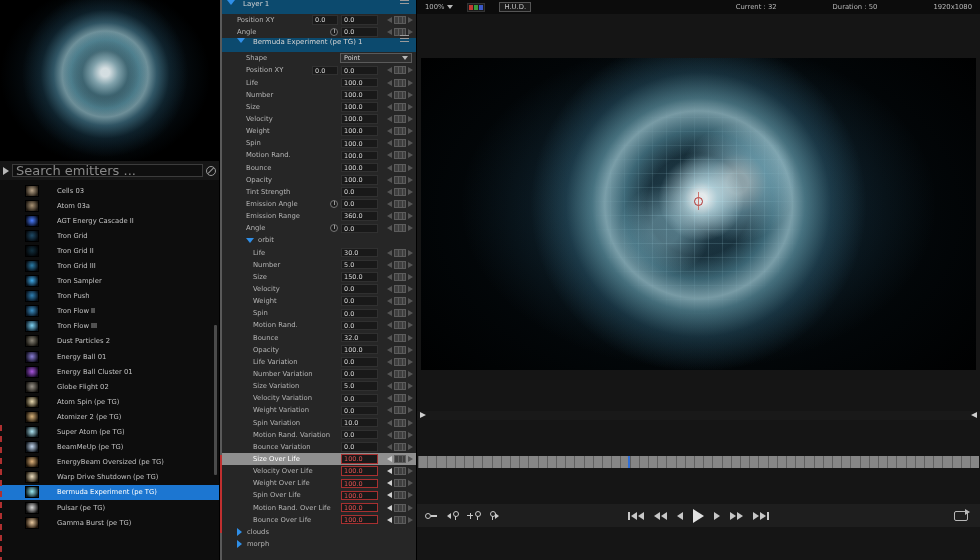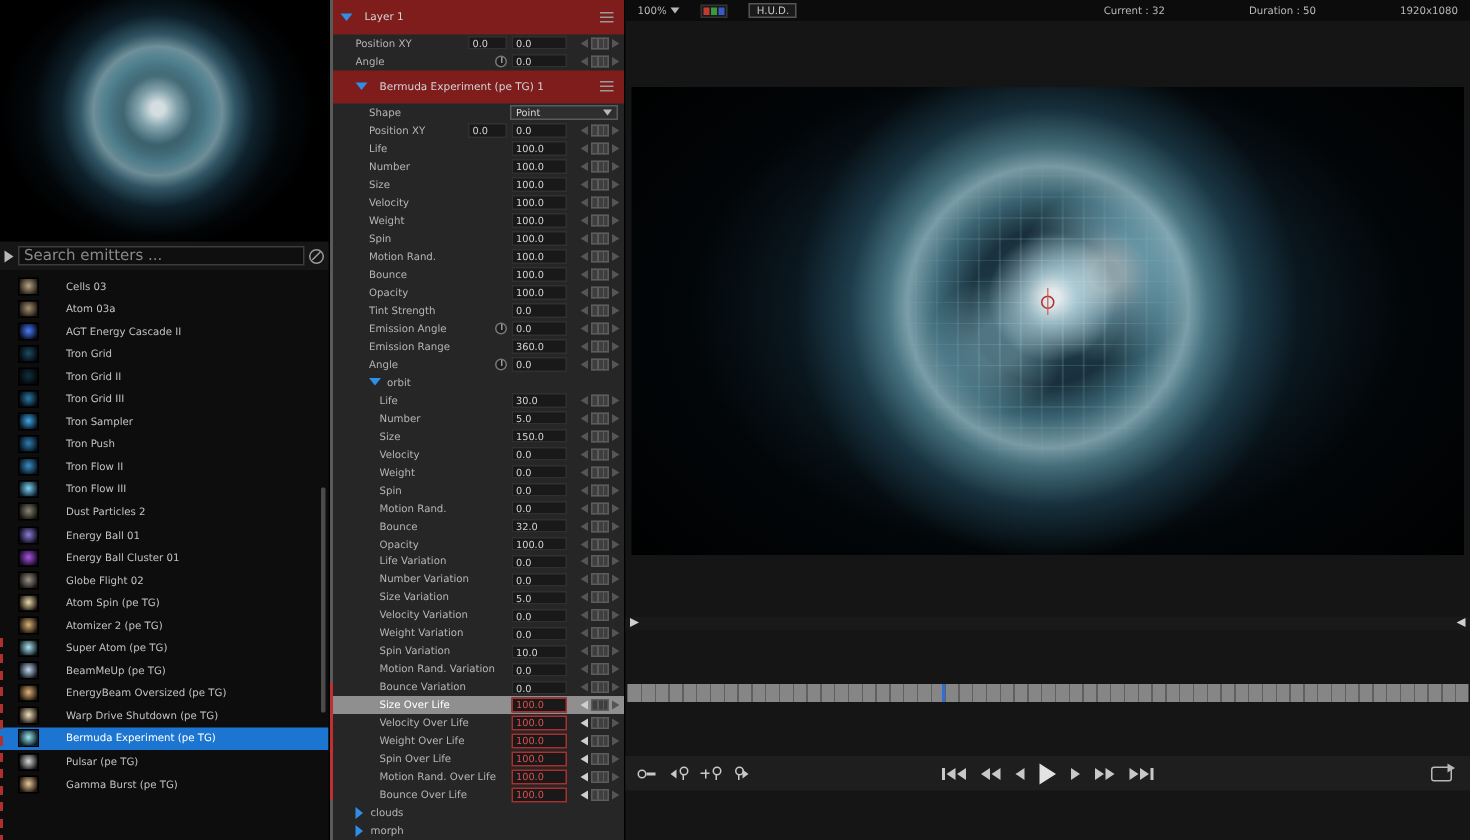--- a/index.html
+++ b/index.html
@@ -12,39 +12,39 @@
   .preview { height: 161px; background: #000; position: relative; overflow: hidden; }
   .preview .orb { position: absolute; inset: 0;
     background:
       radial-gradient(circle at 48% 45%, rgba(245,253,255,0.85) 0 3%, rgba(200,242,252,0.6) 9%, rgba(150,228,248,0.35) 16%, transparent 30%),
       radial-gradient(circle at 48% 46%, transparent 0 16%, rgba(140,225,248,0.4) 24%, rgba(190,240,252,0.55) 30%, rgba(120,205,238,0.35) 36%, rgba(60,140,180,0.15) 45%, transparent 58%),
       radial-gradient(ellipse 60% 70% at 48% 47%, rgba(90,180,220,0.25), rgba(40,100,140,0.1) 60%, transparent 80%);
   }
   .searchbar { height: 19px; display: flex; align-items: center; gap: 3px; padding: 0 3px; background: #161616; }
   .sb-arrow { width: 0; height: 0; border-top: 4px solid transparent; border-bottom: 4px solid transparent; border-left: 6px solid #b8b8b8; }
   .search-input { flex: 1; height: 13px; background: #0f0f0f; border: 1px solid #3c3c3c; color: #9a9a9a;
-    font-size: 10px; padding: 0 3px; font-family: "DejaVu Sans", sans-serif; outline: none; }
+    font-size: 13px; padding: 0 3px; font-family: "DejaVu Sans", sans-serif; outline: none; }
   .search-input::placeholder { color: #8a8a8a; }
   .clear-icon { width: 10px; height: 10px; border: 1px solid #9a9a9a; border-radius: 50%; position: relative; }
   .clear-icon::after { content: ""; position: absolute; left: 0; top: 3.5px; width: 8px; height: 1px; background: #9a9a9a; transform: rotate(-45deg); }
   .list { flex: 1; position: relative; overflow: hidden; background: #0d0d0d; padding-top: 3px; }
-  .item { height: 15.1px; display: flex; align-items: center; padding-left: 12px; cursor: default; }
+  .item { height: 15.1px; display: flex; align-items: center; padding-left: 25px; cursor: default; }
   .item .thumb { width: 14px; height: 12px; flex: 0 0 14px; border: 1px solid #000; }
   .item .ilabel { margin-left: 18px; font-size: 6.8px; color: #c2c2c2; white-space: nowrap; }
   .item.selected { background: #1c76d1; }
   .item.selected .ilabel { color: #fff; }
   .list-scroll { position: absolute; right: 2px; top: 145px; width: 3px; height: 150px; background: #4a4a4a; border-radius: 1px; }
   .list-redmarks { position: absolute; left: 0; top: 245px; bottom: 0; width: 2px;
     background: repeating-linear-gradient(180deg, #b03030 0 6px, transparent 6px 11px); }
 
   
   .props { width: 197px; background: #262626; position: relative; display: flex; flex-direction: column; overflow: hidden; border-right: 1px solid #000; }
   .props-scroll { position: absolute; left: 0; top: 0; bottom: 0; width: 2px; background: #5a5a5a; }
   .props-scroll-red { position: absolute; left: 0; top: 455px; width: 2px; height: 78px; background: #c03030; }
-  .phead { height: 23px; background: #7f1d1d; display: flex; align-items: center; gap: 4px; padding-right: 4px; }
+  .phead { height: 14px; background: #0c4a6e; display: flex; align-items: flex-start; gap: 4px; padding-right: 4px; }
   .phead .plabel { flex: 1; font-size: 7px; color: #d4d4d4; white-space: nowrap; }
   .menu-icon { width: 9px; height: 1px; background: #9a9a9a; box-shadow: 0 -3px 0 #9a9a9a, 0 3px 0 #9a9a9a; margin-right: 3px; }
   .prow { height: 12.15px; display: flex; align-items: center; }
   .prow.sel { background: #8f8f8f; }
   .prow.sel .plabel { color: #ffffff; }
   .plabel { flex: 1; font-size: 6.8px; color: #b5b5b5; white-space: nowrap; overflow: hidden; }
   .ind0 { padding-left: 7px; } .ind1 { padding-left: 17px; } .ind2 { padding-left: 26px; } .ind3 { padding-left: 33px; }
   .tri-down { width: 0; height: 0; border-left: 4px solid transparent; border-right: 4px solid transparent; border-top: 5px solid #2f8fe8; margin-right: 4px; flex: 0 0 auto; }
   .tri-right { width: 0; height: 0; border-top: 4px solid transparent; border-bottom: 4px solid transparent; border-left: 5px solid #2f8fe8; margin-right: 5px; flex: 0 0 auto; }
   .pfield { width: 37px; height: 9.5px; background: #191919; border: 1px solid #303030; color: #d6d6d6;

